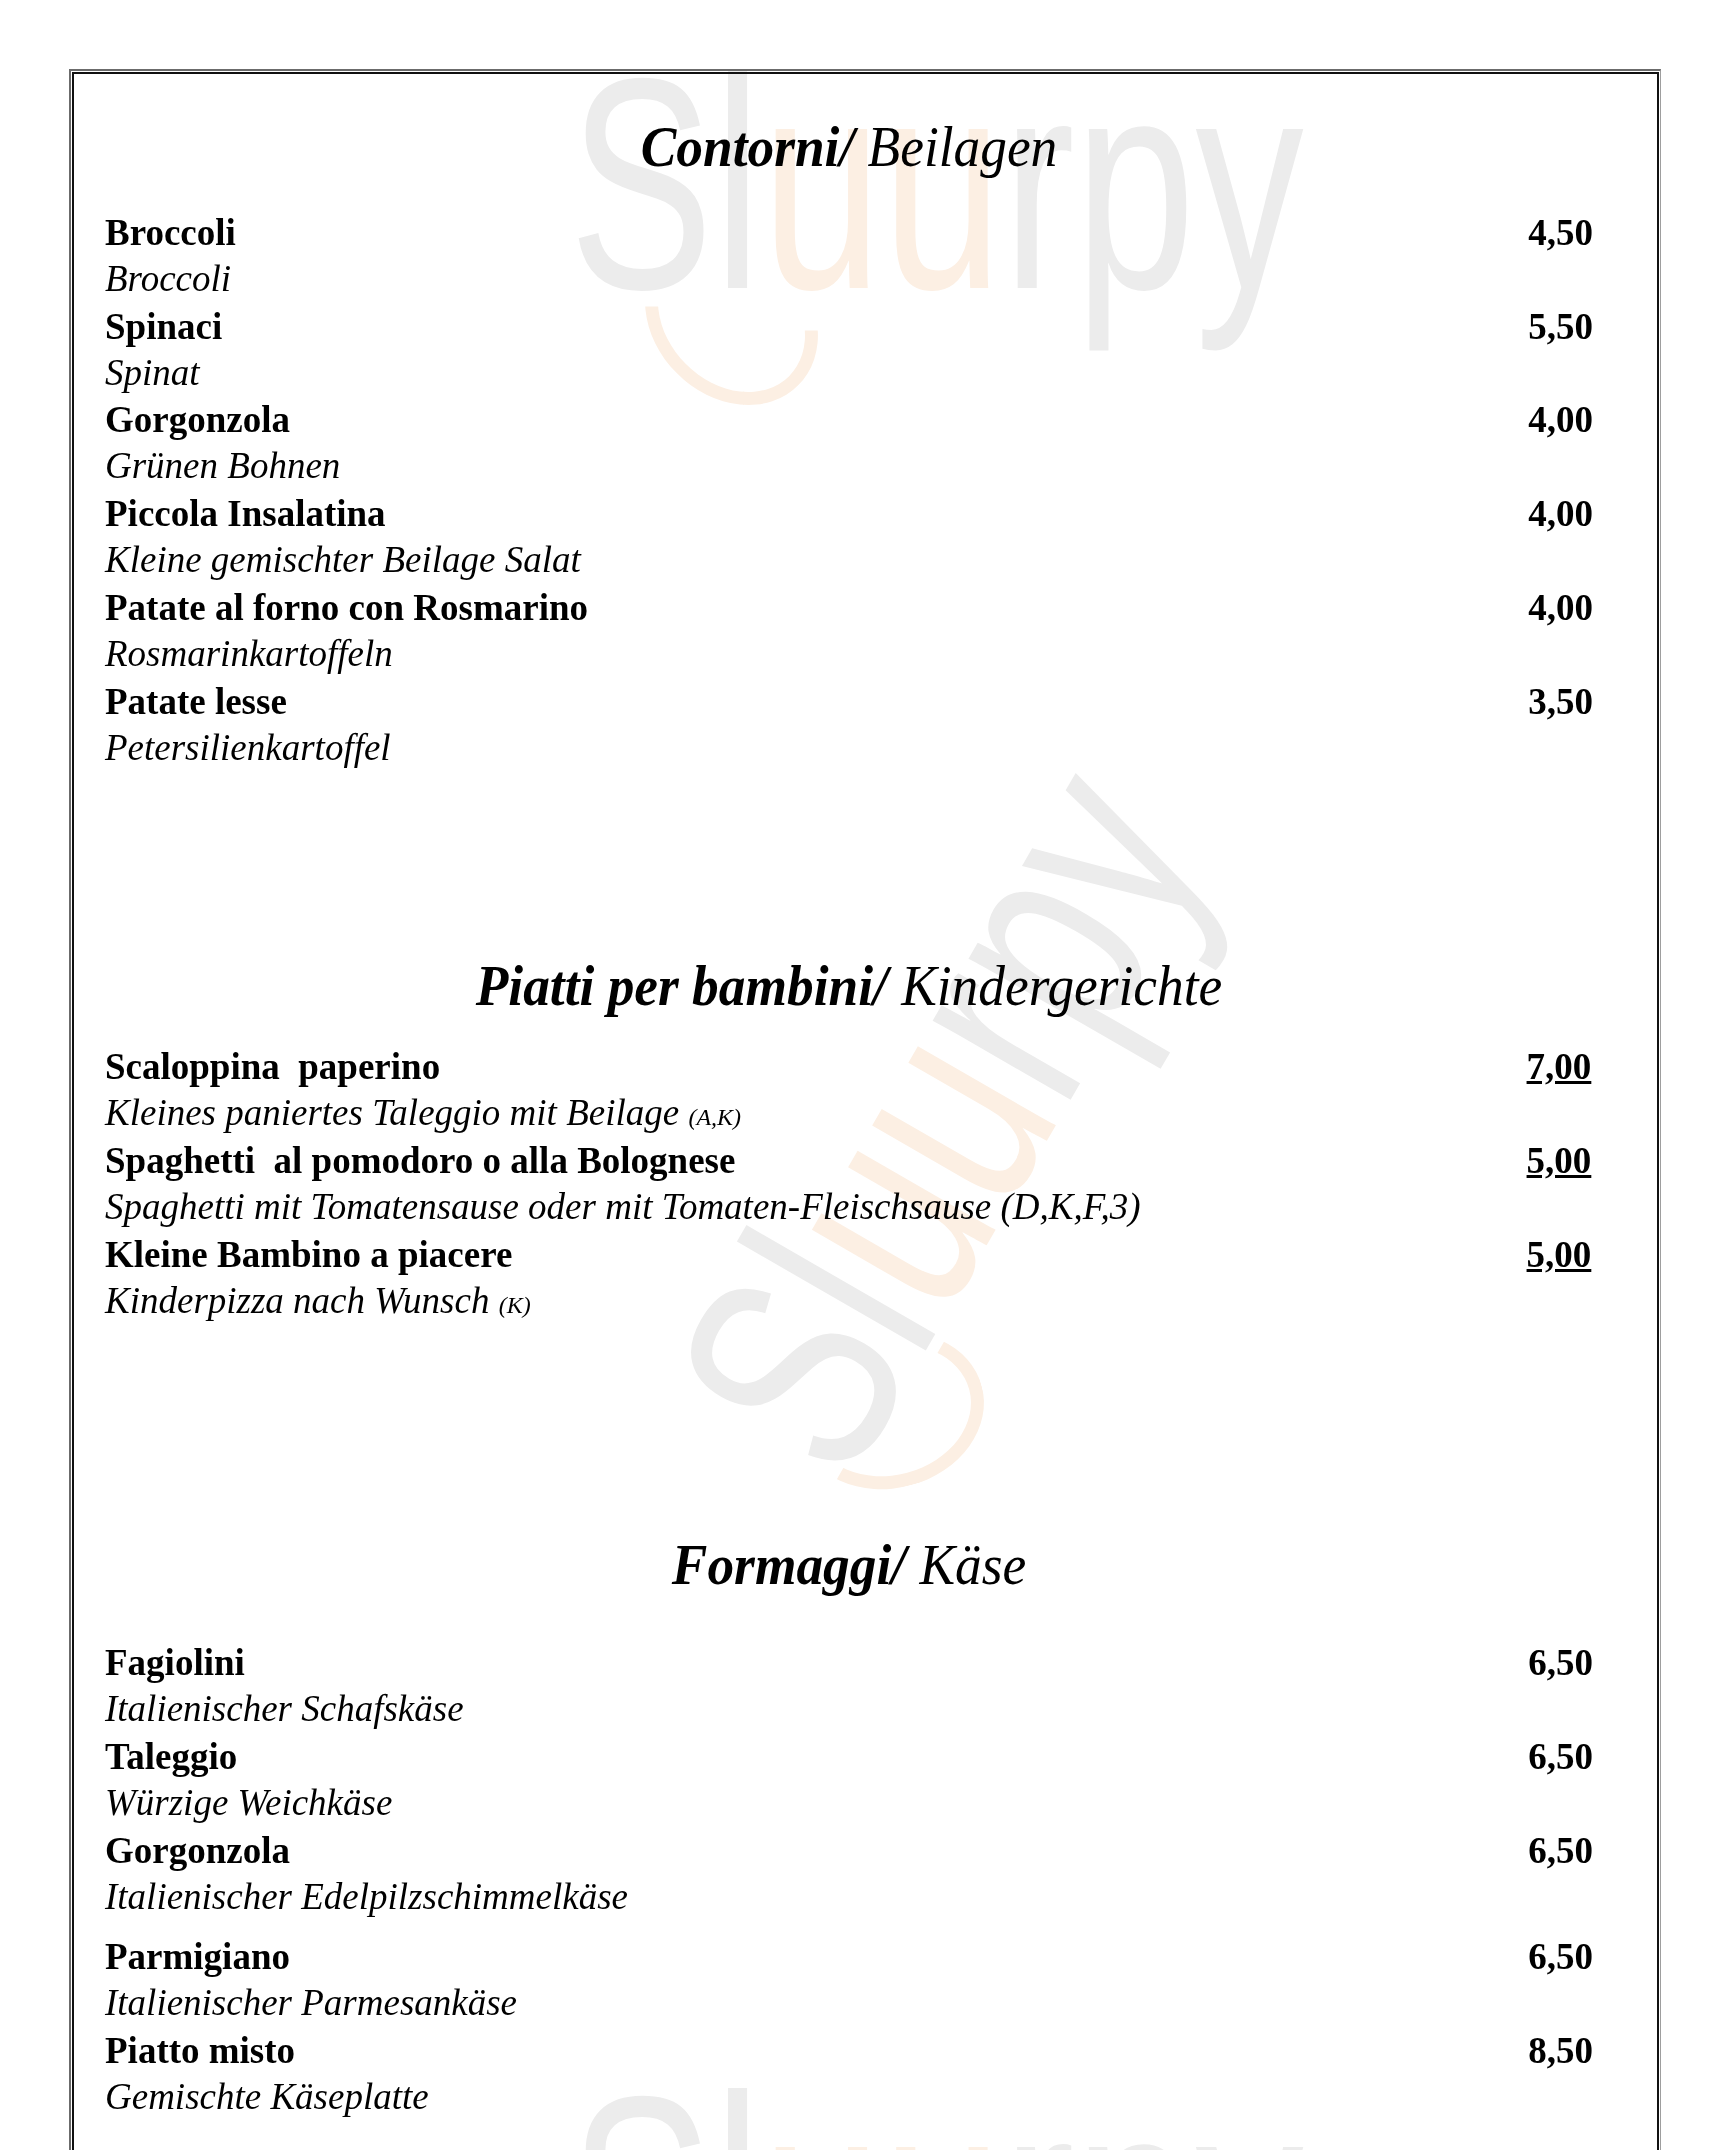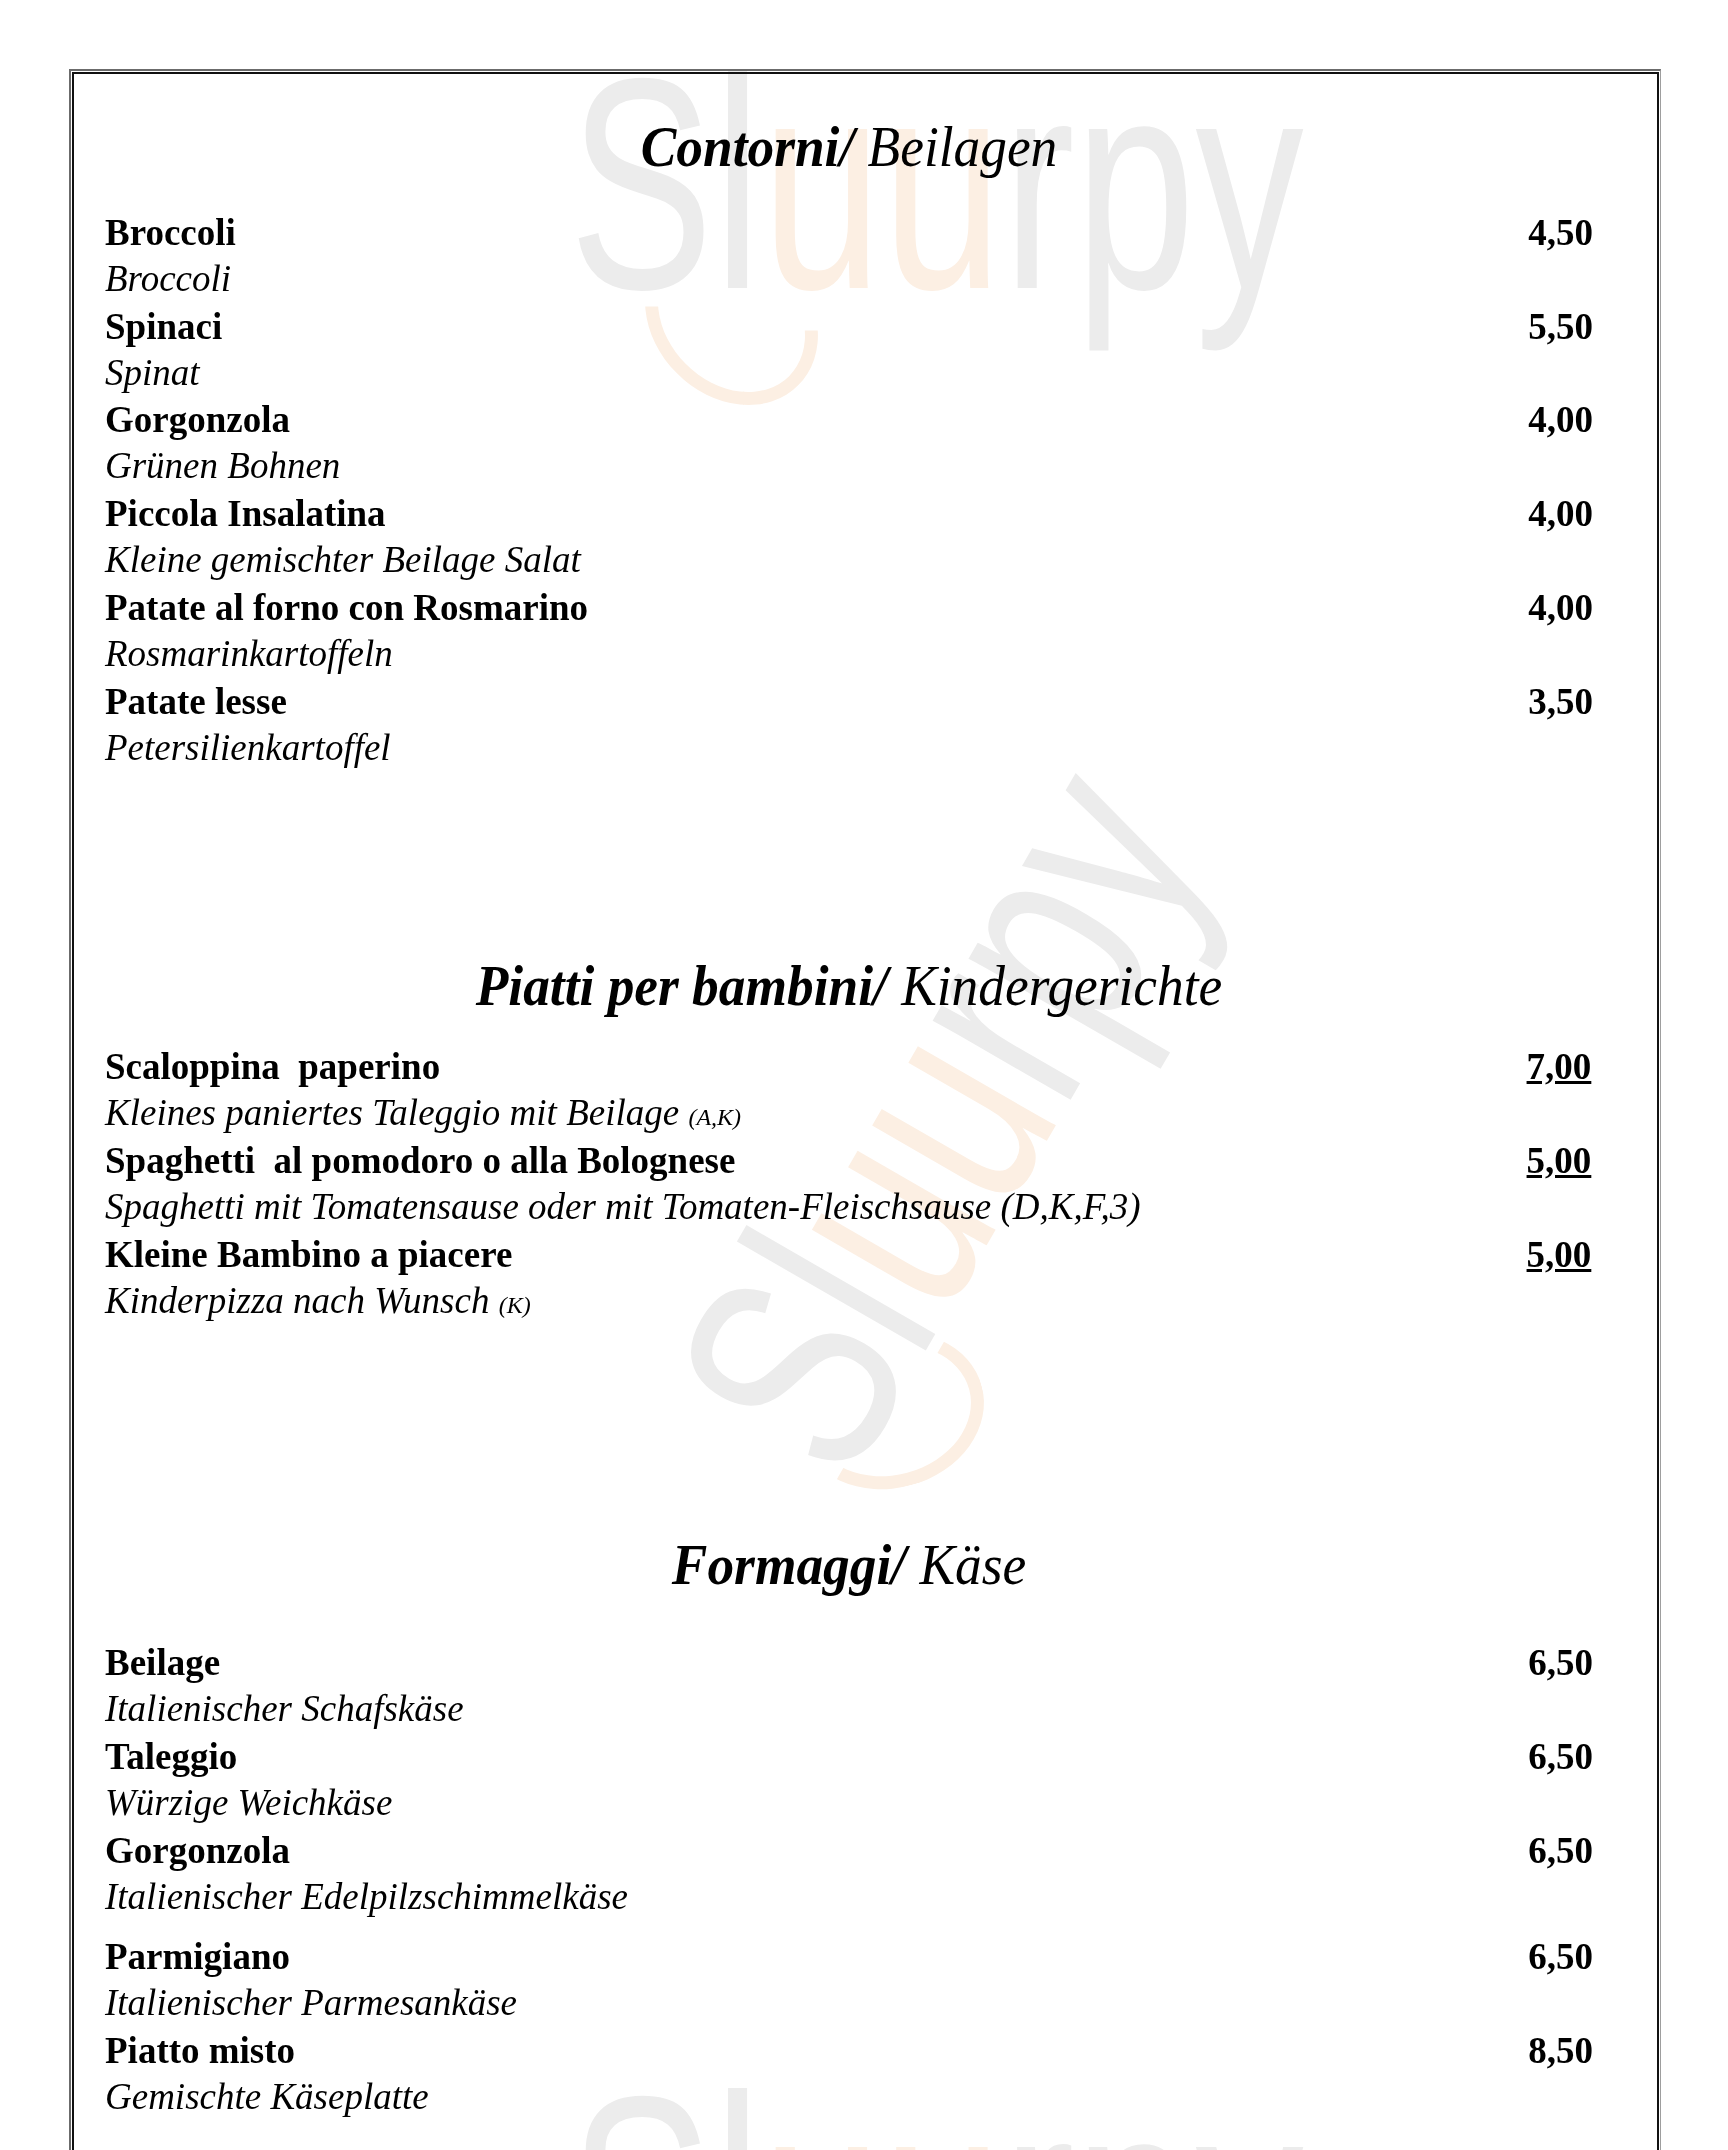--- a/index.html
+++ b/index.html
@@ -197,21 +197,21 @@
     <span class="item-name">Kleine Bambino a piacere</span>
     <span class="item-desc"><span>Kinderpizza nach Wunsch </span><span class="allergen-small">(K)</span></span>
     <span class="item-price narrow">5,00</span>
   </div>
 
   <h2 class="section-title" style="top:1536px; margin:0;">
     <span class="it">Formaggi/</span><span class="de"> Käse</span>
   </h2>
 
   <div class="item" style="top:1644px;">
-    <span class="item-name">Beilage</span>
+    <span class="item-name">Fagiolini</span>
     <span class="item-desc">Italienischer Schafskäse</span>
     <span class="item-price">6,50</span>
   </div>
   <div class="item" style="top:1738px;">
     <span class="item-name">Taleggio</span>
     <span class="item-desc">Würzige Weichkäse</span>
     <span class="item-price">6,50</span>
   </div>
   <div class="item" style="top:1832px;">
     <span class="item-name">Gorgonzola</span>

